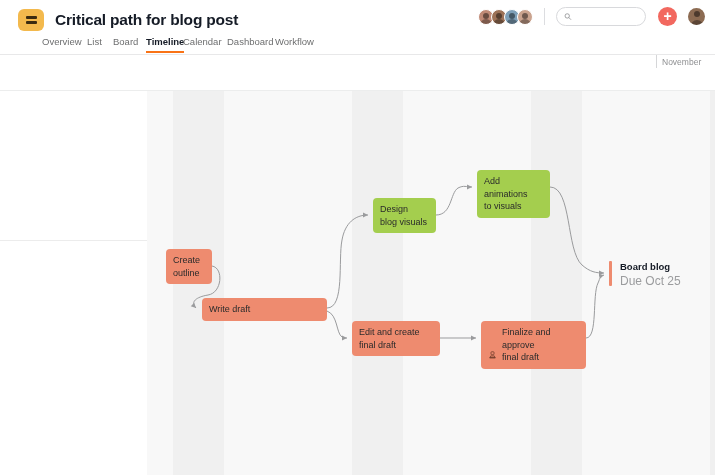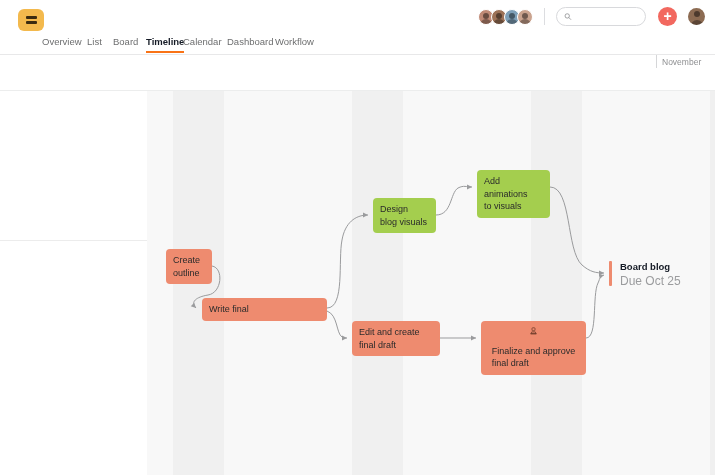--- a/index.html
+++ b/index.html
@@ -98,21 +98,21 @@
           border-top:5px solid #6d6e6f; }
   .grp-label{ font-size:11.5px; font-weight:bold; color:#151b26; letter-spacing:-0.1px; }
 
   
   .bar{
     position:absolute; border-radius:4px; padding:5px 7px; font-size:9px; line-height:12.5px;
     color:#2b2b2b; z-index:3; white-space:pre-line;
   }
   .bar.green{ background:#A4CE4E; }
   .bar.orange{ background:#EE8B6F; }
-  .bar .withicon{ display:flex; gap:5px; align-items:center;flex-direction:column; }
+  .bar .withicon{ display:flex; gap:5px; align-items:flex-end; }
   .stampicon{ flex:0 0 auto; margin-top:1px; }
 
   .milestone{ position:absolute; z-index:3; display:flex; align-items:flex-start; }
   .ms-mark{ width:3px; height:25px; background:#EE8B6F; border-radius:1px; }
   .ms-txt{ margin-left:8px; }
   .ms-title{ font-size:9.5px; font-weight:bold; color:#151b26; line-height:12px; }
   .ms-due{ font-size:12px; color:#9b9c9e; margin-top:1px; }
 
   svg.links{ position:absolute; left:0; top:0; width:715px; height:475px; z-index:2; pointer-events:none; }
 </style>
@@ -123,20 +123,21 @@
 
   <div class="topbar">
 
     <div class="proj">
       <div class="proj-icon">
         <span class="stack">
           <span class="g1"></span>
             <span class="g2"></span>
         </span>
       </div>
+      <div class="proj-title">Critical path for blog post</div>
     </div>
 
     <div class="top-right">
       <div class="avatars">
         <div class="av a1">
             <i></i>
             <b></b>
           </div>
         <div class="av a2">
             <i></i>
@@ -254,21 +255,21 @@
       <div class="grp" style="top: 196px;">
         <div class="caret"></div>
         <div class="grp-label">Critical path</div>
       </div>
       <div class="bar green" style="left: 373px; top: 143px; width: 63px; min-height: 34px;">Design
 blog visuals</div>
       <div class="bar green" style="left: 477px; top: 115px; width: 73px; min-height: 34px;">Add animations
 to visuals</div>
       <div class="bar orange" style="left: 166px; top: 194px; width: 46px; min-height: 34px;">Create
 outline</div>
-      <div class="bar orange" style="left: 202px; top: 243px; width: 125px; min-height: 21px;">Write final</div>
+      <div class="bar orange" style="left: 202px; top: 243px; width: 125px; min-height: 21px;">Write draft</div>
       <div class="bar orange" style="left: 352px; top: 266px; width: 88px; min-height: 34px;">Edit and create
 final draft</div>
       <div class="bar orange" style="left: 481px; top: 266px; width: 105px; min-height: 34px;"><div class="withicon"><span class="stampicon"><svg width="9" height="9" viewBox="0 0 12 12">
               <rect x="4" y="1" width="4" height="4" rx="1" fill="none" stroke="#6b3a28" stroke-width="1"></rect>
               <path d="M2.5 9 L9.5 9" stroke="#6b3a28" stroke-width="1.2" stroke-linecap="round"></path>
               <path d="M3.6 6.6 L8.4 6.6 L9.4 9 L2.6 9 Z" fill="none" stroke="#6b3a28" stroke-width="1"></path>
             </svg></span><span>Finalize and approve
 final draft</span></div></div>
       <div class="milestone" style="left: 609px; top: 206px;">
         <div class="ms-mark"></div>

